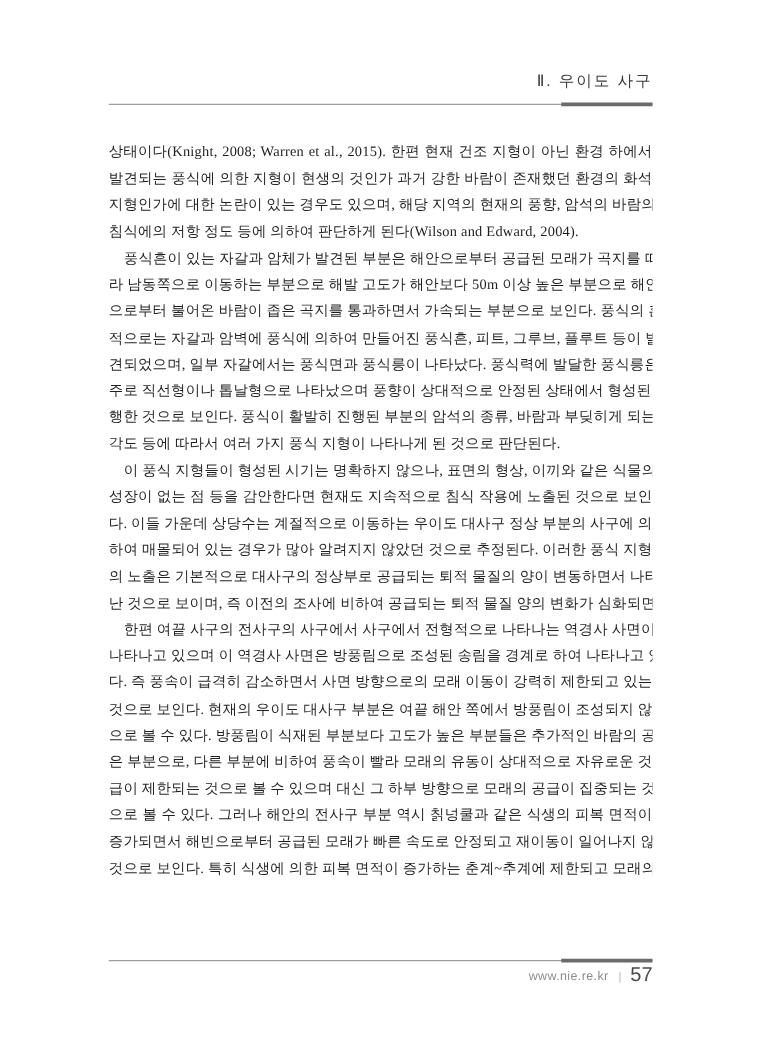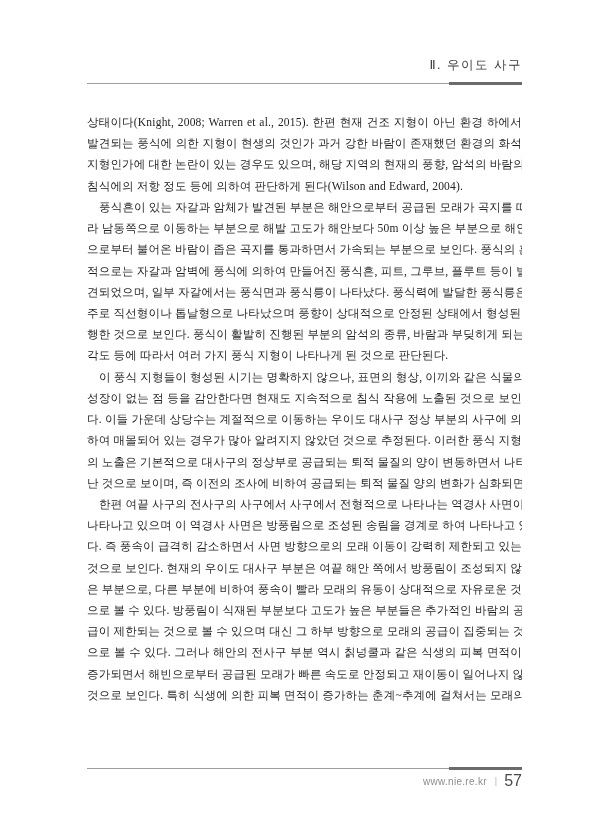--- a/index.html
+++ b/index.html
@@ -124,26 +124,26 @@
     <div class="line indent">이 풍식 지형들이 형성된 시기는 명확하지 않으나, 표면의 형상, 이끼와 같은 식물의</div>
     <div class="line">성장이 없는 점 등을 감안한다면 현재도 지속적으로 침식 작용에 노출된 것으로 보인</div>
     <div class="line">다. 이들 가운데 상당수는 계절적으로 이동하는 우이도 대사구 정상 부분의 사구에 의</div>
     <div class="line">하여 매몰되어 있는 경우가 많아 알려지지 않았던 것으로 추정된다. 이러한 풍식 지형</div>
     <div class="line">의 노출은 기본적으로 대사구의 정상부로 공급되는 퇴적 물질의 양이 변동하면서 나타</div>
     <div class="line">난 것으로 보이며, 즉 이전의 조사에 비하여 공급되는 퇴적 물질 양의 변화가 심화되면</div>
     <div class="line indent">한편 여끝 사구의 전사구의 사구에서 사구에서 전형적으로 나타나는 역경사 사면이</div>
     <div class="line">나타나고 있으며 이 역경사 사면은 방풍림으로 조성된 송림을 경계로 하여 나타나고 있</div>
     <div class="line">다. 즉 풍속이 급격히 감소하면서 사면 방향으로의 모래 이동이 강력히 제한되고 있는</div>
     <div class="line">것으로 보인다. 현재의 우이도 대사구 부분은 여끝 해안 쪽에서 방풍림이 조성되지 않</div>
+    <div class="line">으로 볼 수 있다. 방풍림이 식재된 부분보다 고도가 높은 부분들은 추가적인 바람의 공</div>
     <div class="line">은 부분으로, 다른 부분에 비하여 풍속이 빨라 모래의 유동이 상대적으로 자유로운 것</div>
-    <div class="line">으로 볼 수 있다. 방풍림이 식재된 부분보다 고도가 높은 부분들은 추가적인 바람의 공</div>
     <div class="line">급이 제한되는 것으로 볼 수 있으며 대신 그 하부 방향으로 모래의 공급이 집중되는 것</div>
     <div class="line">으로 볼 수 있다. 그러나 해안의 전사구 부분 역시 칡넝쿨과 같은 식생의 피복 면적이</div>
     <div class="line">증가되면서 해빈으로부터 공급된 모래가 빠른 속도로 안정되고 재이동이 일어나지 않은</div>
-    <div class="line">것으로 보인다. 특히 식생에 의한 피복 면적이 증가하는 춘계~추계에 걸쳐서는 모래의</div>
+    <div class="line">것으로 보인다. 특히 식생에 의한 피복 면적이 증가하는 춘계~추계에 제한되고 모래의</div>
   </div>
 
   <div class="rule footer-rule">
     <div class="thin"></div>
     <div class="thick"></div>
   </div>
 
   <div class="footer">
     <span class="site">www.nie.re.kr</span>
     <span class="sep">|</span>

